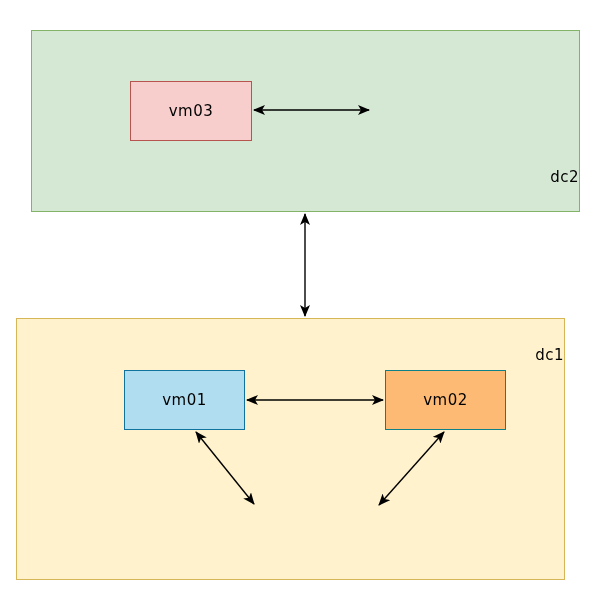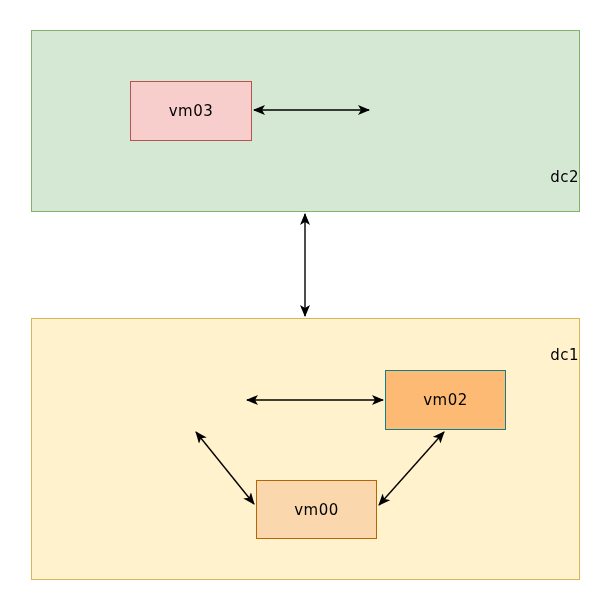--- a/index.html
+++ b/index.html
@@ -42,21 +42,21 @@
     text-align: right;
     font-size: 15px;
     line-height: 20px;
     color: #000000;
     letter-spacing: 0.5px;
     user-select: none;
     margin-left: 32px;
   }
   
   .dc2 { left: 31px;  top: 30px;  width: 549px; height: 182px; }
-  .dc1 { left: 31px;  top: 318px; width: 549px; height: 262px; padding-left: 18px; }
+  .dc1 { left: 16px;  top: 318px; width: 549px; height: 262px; padding-left: 18px; }
   .dc2 .container-label { top: 136px; }
   .dc1 .container-label { top: 26px; }
   .vm03 { left: 130px; top: 81px;  width: 122px; height: 60px; }
   .vm04 { left: 371px; top: 81px;  width: 121px; height: 60px; }
   .vm01 { left: 124px; top: 370px; width: 121px; height: 60px; }
   .vm02 { left: 385px; top: 370px; width: 121px; height: 60px; }
   .vm00 { left: 256px; top: 480px; width: 121px; height: 59px; }
   .edges-layer {
     position: absolute;
     left: 0;
@@ -82,28 +82,28 @@
 
   <div class="shape container-shape dc1" style="background-color: rgb(255, 242, 204); border-color: rgb(214, 182, 86);">
     <span class="container-label">dc1</span>
   </div>
 
   <div class="shape node-shape vm03" style="background-color: rgb(248, 206, 204); border-color: rgb(184, 84, 80);">
     <span class="node-label">vm03</span>
   </div>
 
 
+  <div class="shape node-shape vm01" style="background-color: rgb(177, 221, 240); border-color: rgb(16, 115, 158);">
+    <span class="node-label">vm01</span>
+  </div>
 
   <div class="shape node-shape vm02" style="background-color: #fdba74; border-color: rgb(14, 128, 136);">
     <span class="node-label">vm02</span>
   </div>
 
-  <div class="shape node-shape vm00" style="background-color: rgb(250, 215, 172); border-color: rgb(180, 101, 4);">
-    <span class="node-label">vm00</span>
-  </div>
 
   <svg class="edges-layer" width="611" height="611" viewBox="0 0 611 611">
     <defs>
       <marker id="arrow" markerUnits="userSpaceOnUse" markerWidth="12" markerHeight="10" viewBox="0 0 12 10" refX="11" refY="5" orient="auto-start-reverse">
         <path d="M0,0 L12,5 L0,10 L3,5 Z" fill="#000000"></path>
       </marker>
     </defs>
     <line x1="254" y1="110" x2="369" y2="110" marker-start="url(#arrow)" marker-end="url(#arrow)"></line>
     <line x1="305" y1="214" x2="305" y2="316" marker-start="url(#arrow)" marker-end="url(#arrow)"></line>
     <line x1="247" y1="400" x2="383" y2="400" marker-start="url(#arrow)" marker-end="url(#arrow)"></line>

